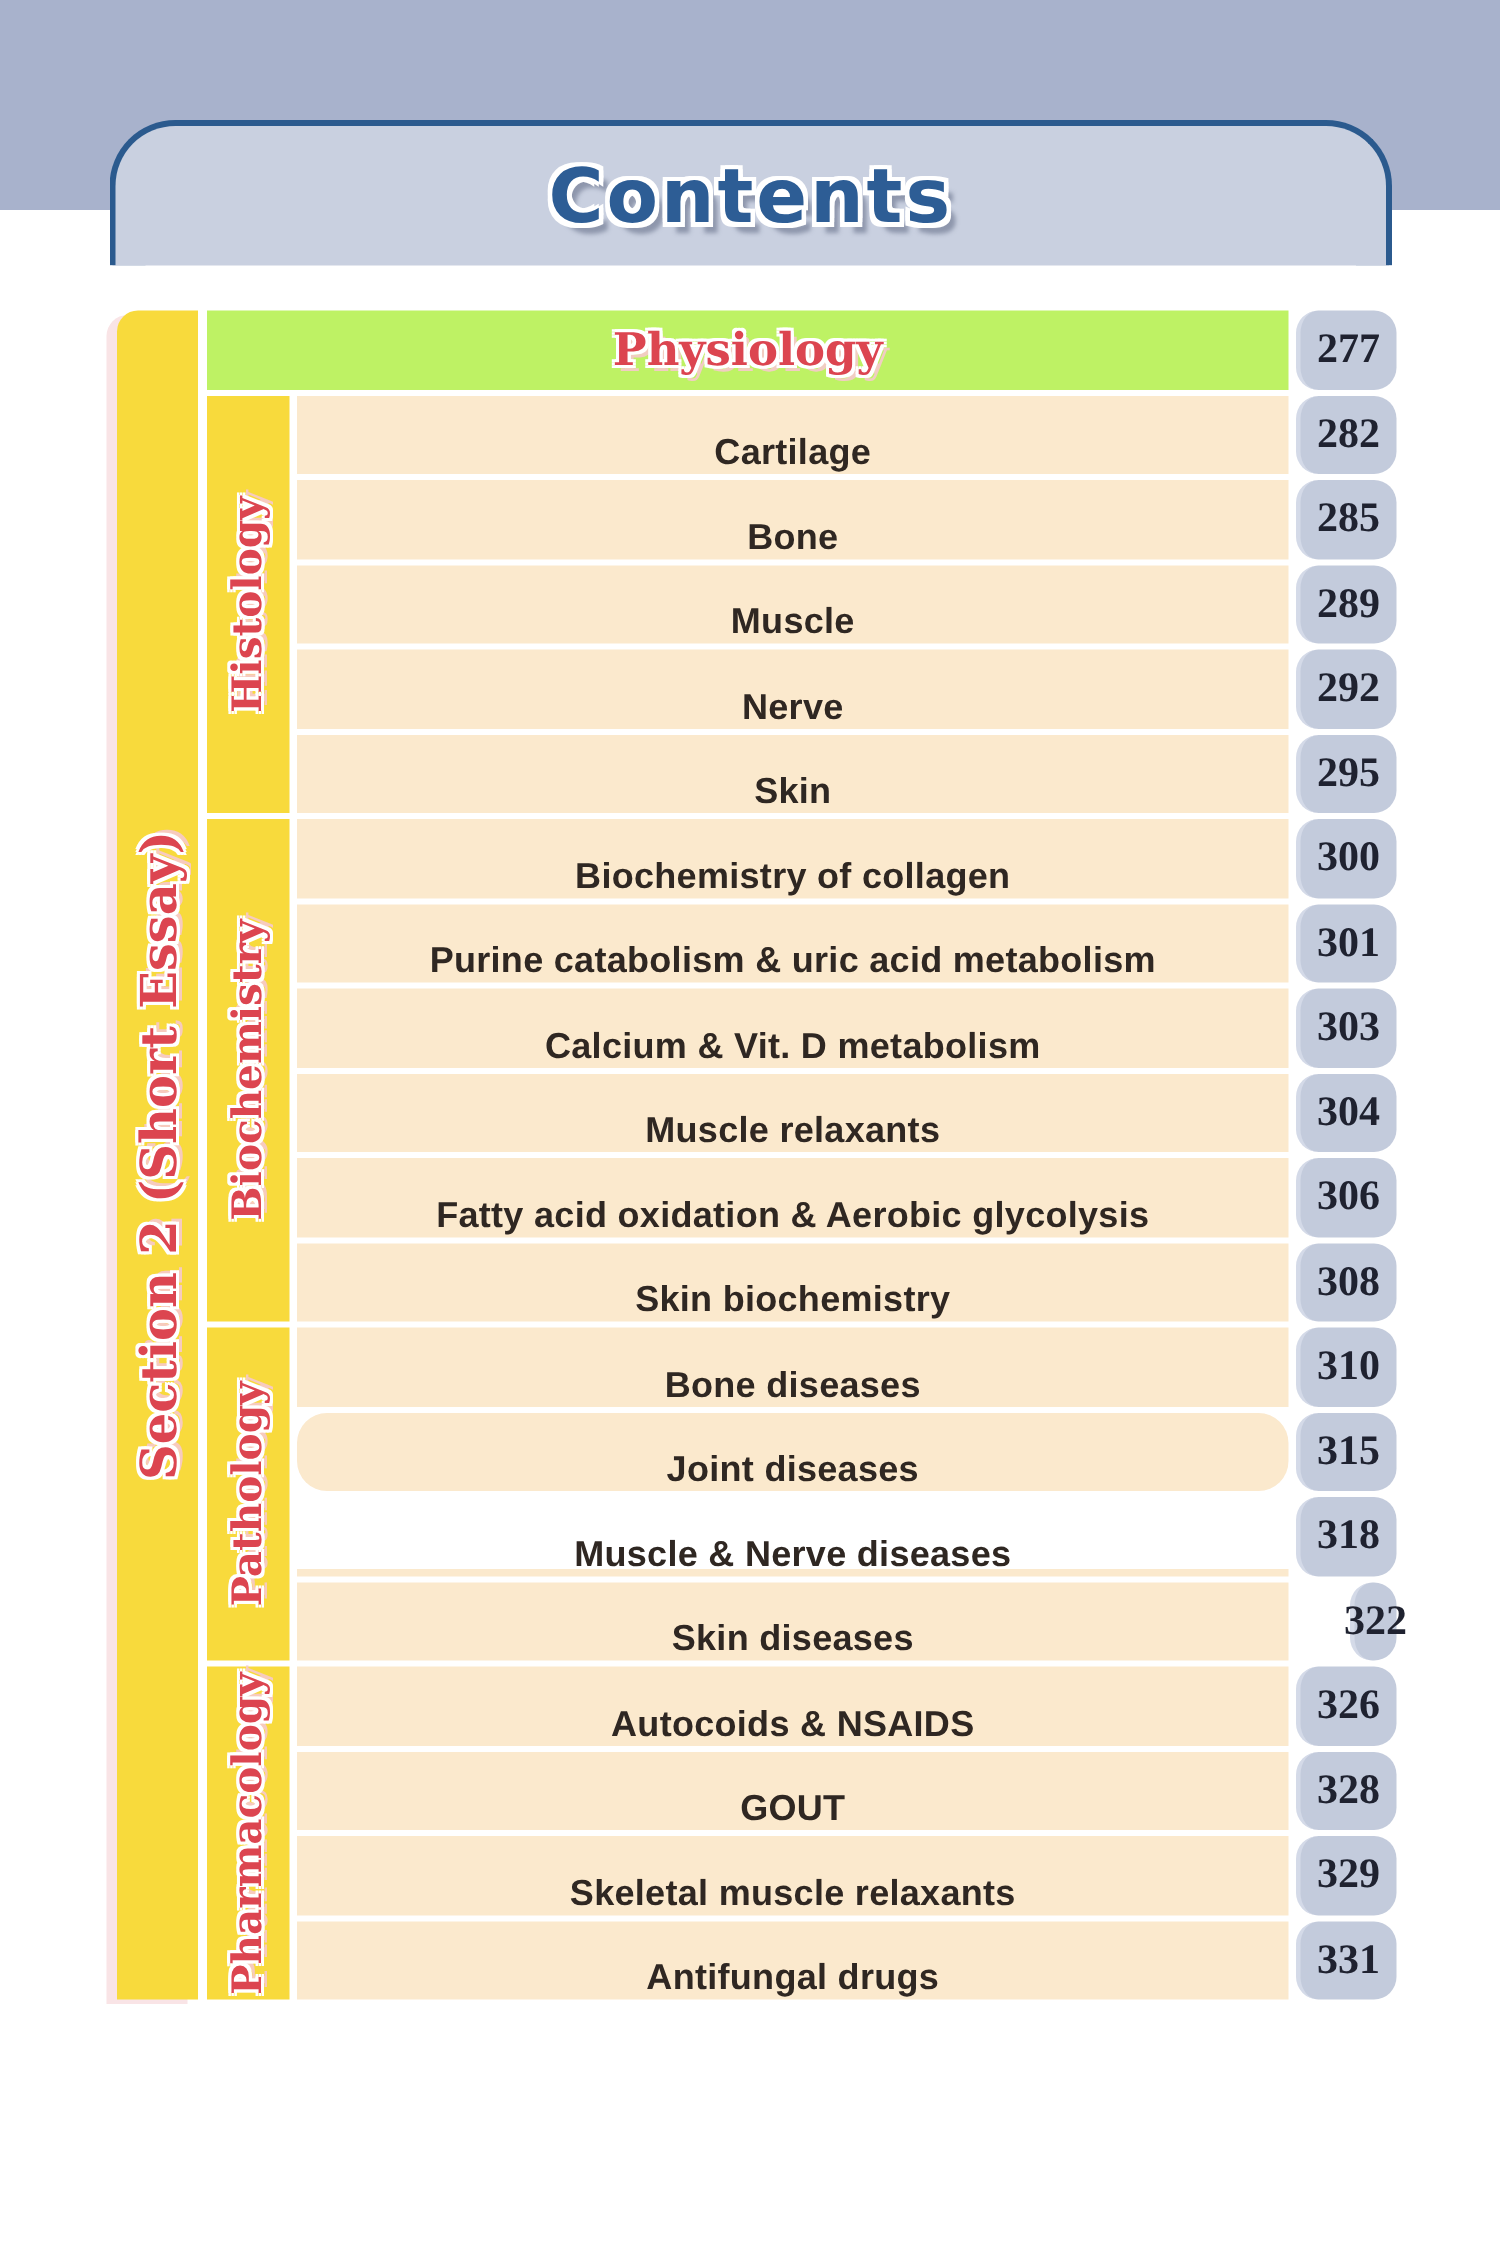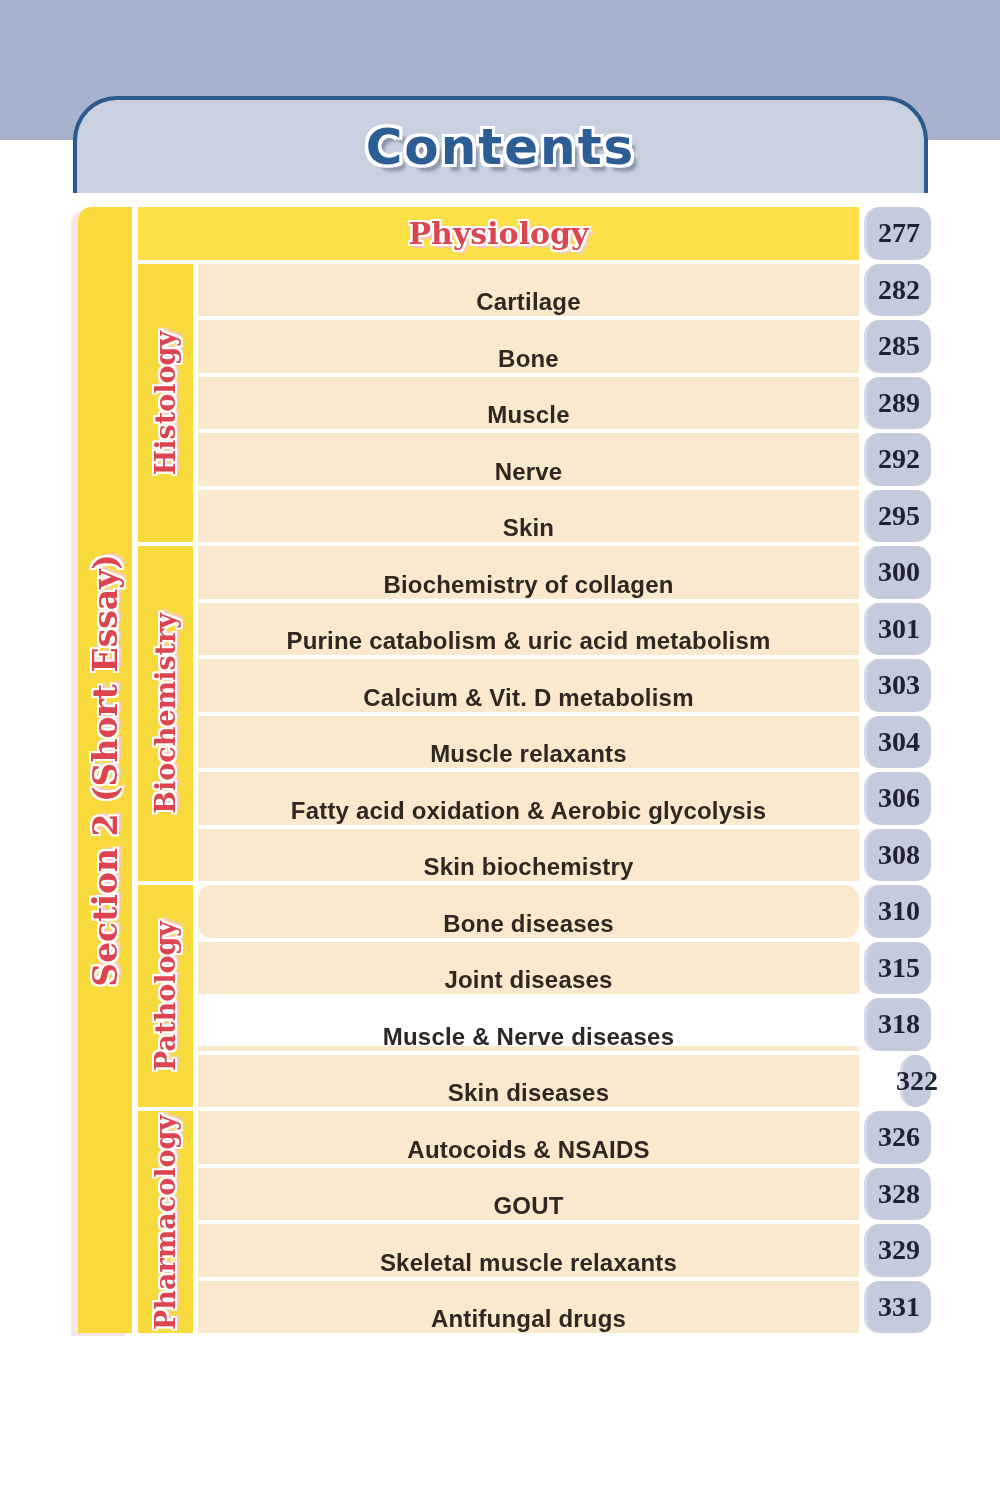--- a/index.html
+++ b/index.html
@@ -9,21 +9,21 @@
     font-family:"Liberation Sans",sans-serif;
     position:relative;
     overflow:hidden;
   }
   .top-band{
     position:absolute;left:0;top:0;
     width:1000px;height:140px;
     background:#a8b2cc;
   }
   .header-box{
-    position:absolute;left:73px;top:96px;
+    position:absolute;left:73px;top:80px;
     width:855px;height:97px;
     box-sizing:border-box;
     background:#c9d0e0;
     border:4px solid #2b5a8e;
     border-bottom:none;
     border-radius:44px 44px 0 0;
     display:flex;align-items:center;justify-content:center;
   }
   .contents-title{
     font-family:"DejaVu Sans",sans-serif;
@@ -63,21 +63,21 @@
   .section-col .vtext{font-size:33px;}
   .toc-grid{
     display:grid;
     grid-template-columns:55px 661px 67px;
     grid-auto-rows:52.5px;
     column-gap:5px;
     row-gap:4px;
   }
   .subject-header-cell{
     grid-column:1 / 3;
-    background:#fde047;
+    background:#bef264;
     display:flex;align-items:center;justify-content:center;
   }
   .subject-header-label{
     font-family:"DejaVu Serif",serif;
     font-weight:bold;
     font-size:30px;
     color:#dc4550;
     text-shadow:
       2px 0 0 #fff,-2px 0 0 #fff,0 2px 0 #fff,0 -2px 0 #fff,
       2px 2px 0 #fff,-2px 2px 0 #fff,2px -2px 0 #fff,-2px -2px 0 #fff,
@@ -202,27 +202,27 @@
       </div>
       <div class="topic-cell" style="grid-row: 12;">
         <span class="topic-label">Skin biochemistry</span>
       </div>
       <div class="page-cell" style="grid-row: 12;">
         <span class="page-num">308</span>
       </div>
       <div class="category-block" style="grid-row: 13 / 17;">
         <span class="vtext">Pathology</span>
       </div>
-      <div class="topic-cell" style="grid-row: 13; border-radius: 14px;">
+      <div class="topic-cell" style="grid-row: 13;">
         <span class="topic-label">Bone diseases</span>
       </div>
       <div class="page-cell" style="grid-row: 13;">
         <span class="page-num">310</span>
       </div>
-      <div class="topic-cell" style="grid-row: 14;">
+      <div class="topic-cell" style="grid-row: 14; border-radius: 20px;">
         <span class="topic-label">Joint diseases</span>
       </div>
       <div class="page-cell" style="grid-row: 14;">
         <span class="page-num">315</span>
       </div>
       <div class="topic-cell" style="grid-row: 15; margin-top: 48px;">
         <span class="topic-label">Muscle &amp; Nerve diseases</span>
       </div>
       <div class="page-cell" style="grid-row: 15;">
         <span class="page-num">318</span>

